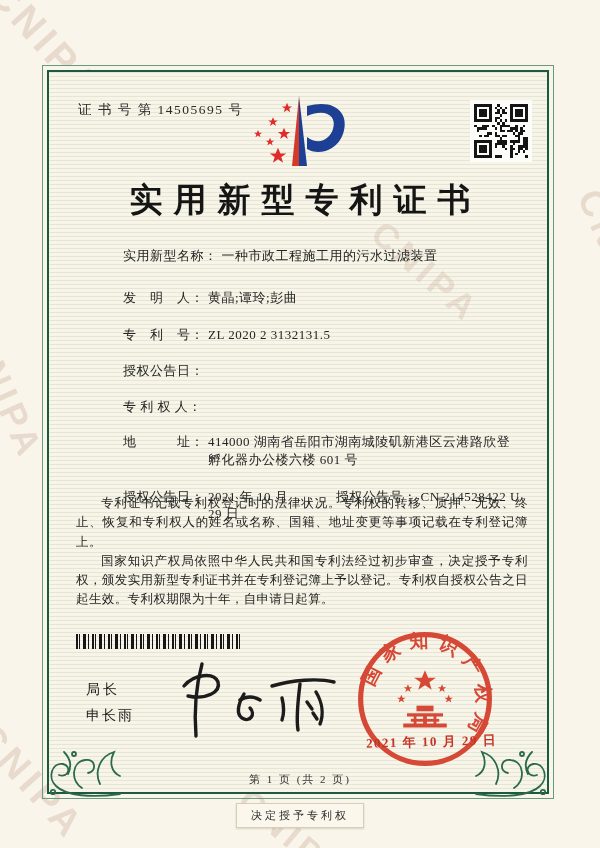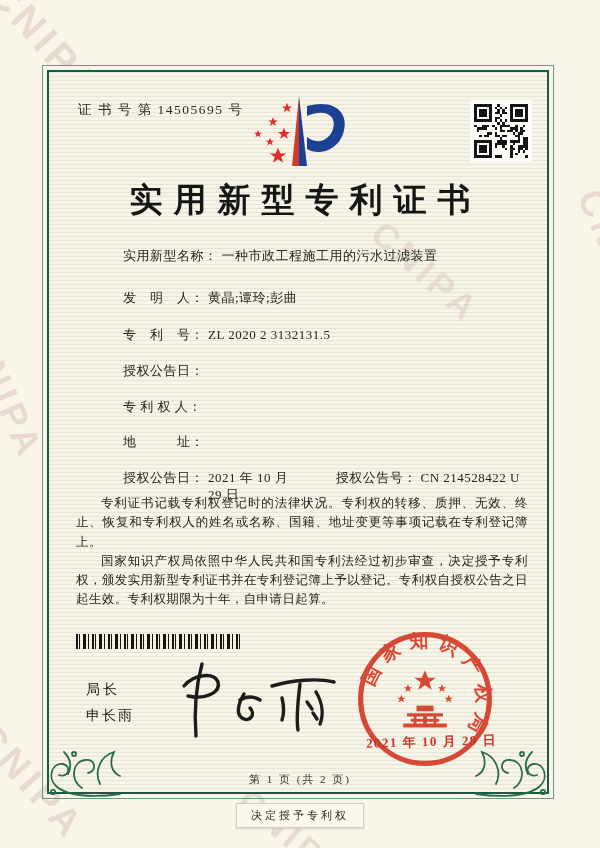--- a/index.html
+++ b/index.html
@@ -354,20 +354,21 @@
         <span class="fvalue">ZL 2020 2 3132131.5</span>
       </div>
       <div class="frow">
         <span class="flabel">授权公告日：</span>
       </div>
       <div class="frow">
         <span class="flabel">专 利 权 人：</span>
       </div>
       <div class="frow">
         <span class="flabel">地　　　址：</span>
+        <span class="fvalue">414000 湖南省岳阳市湖南城陵矶新港区云港路欣登孵化器办公楼六楼 601 号</span>
       </div>
       <div class="frow">
         <span class="flabel">授权公告日：</span>
         <span style="margin-left:4px;">2021 年 10 月 29 日</span>
         <span class="grant-pair2">
           <span>授权公告号：</span>
           <span>CN 214528422 U</span>
         </span>
       </div>
     </div>

